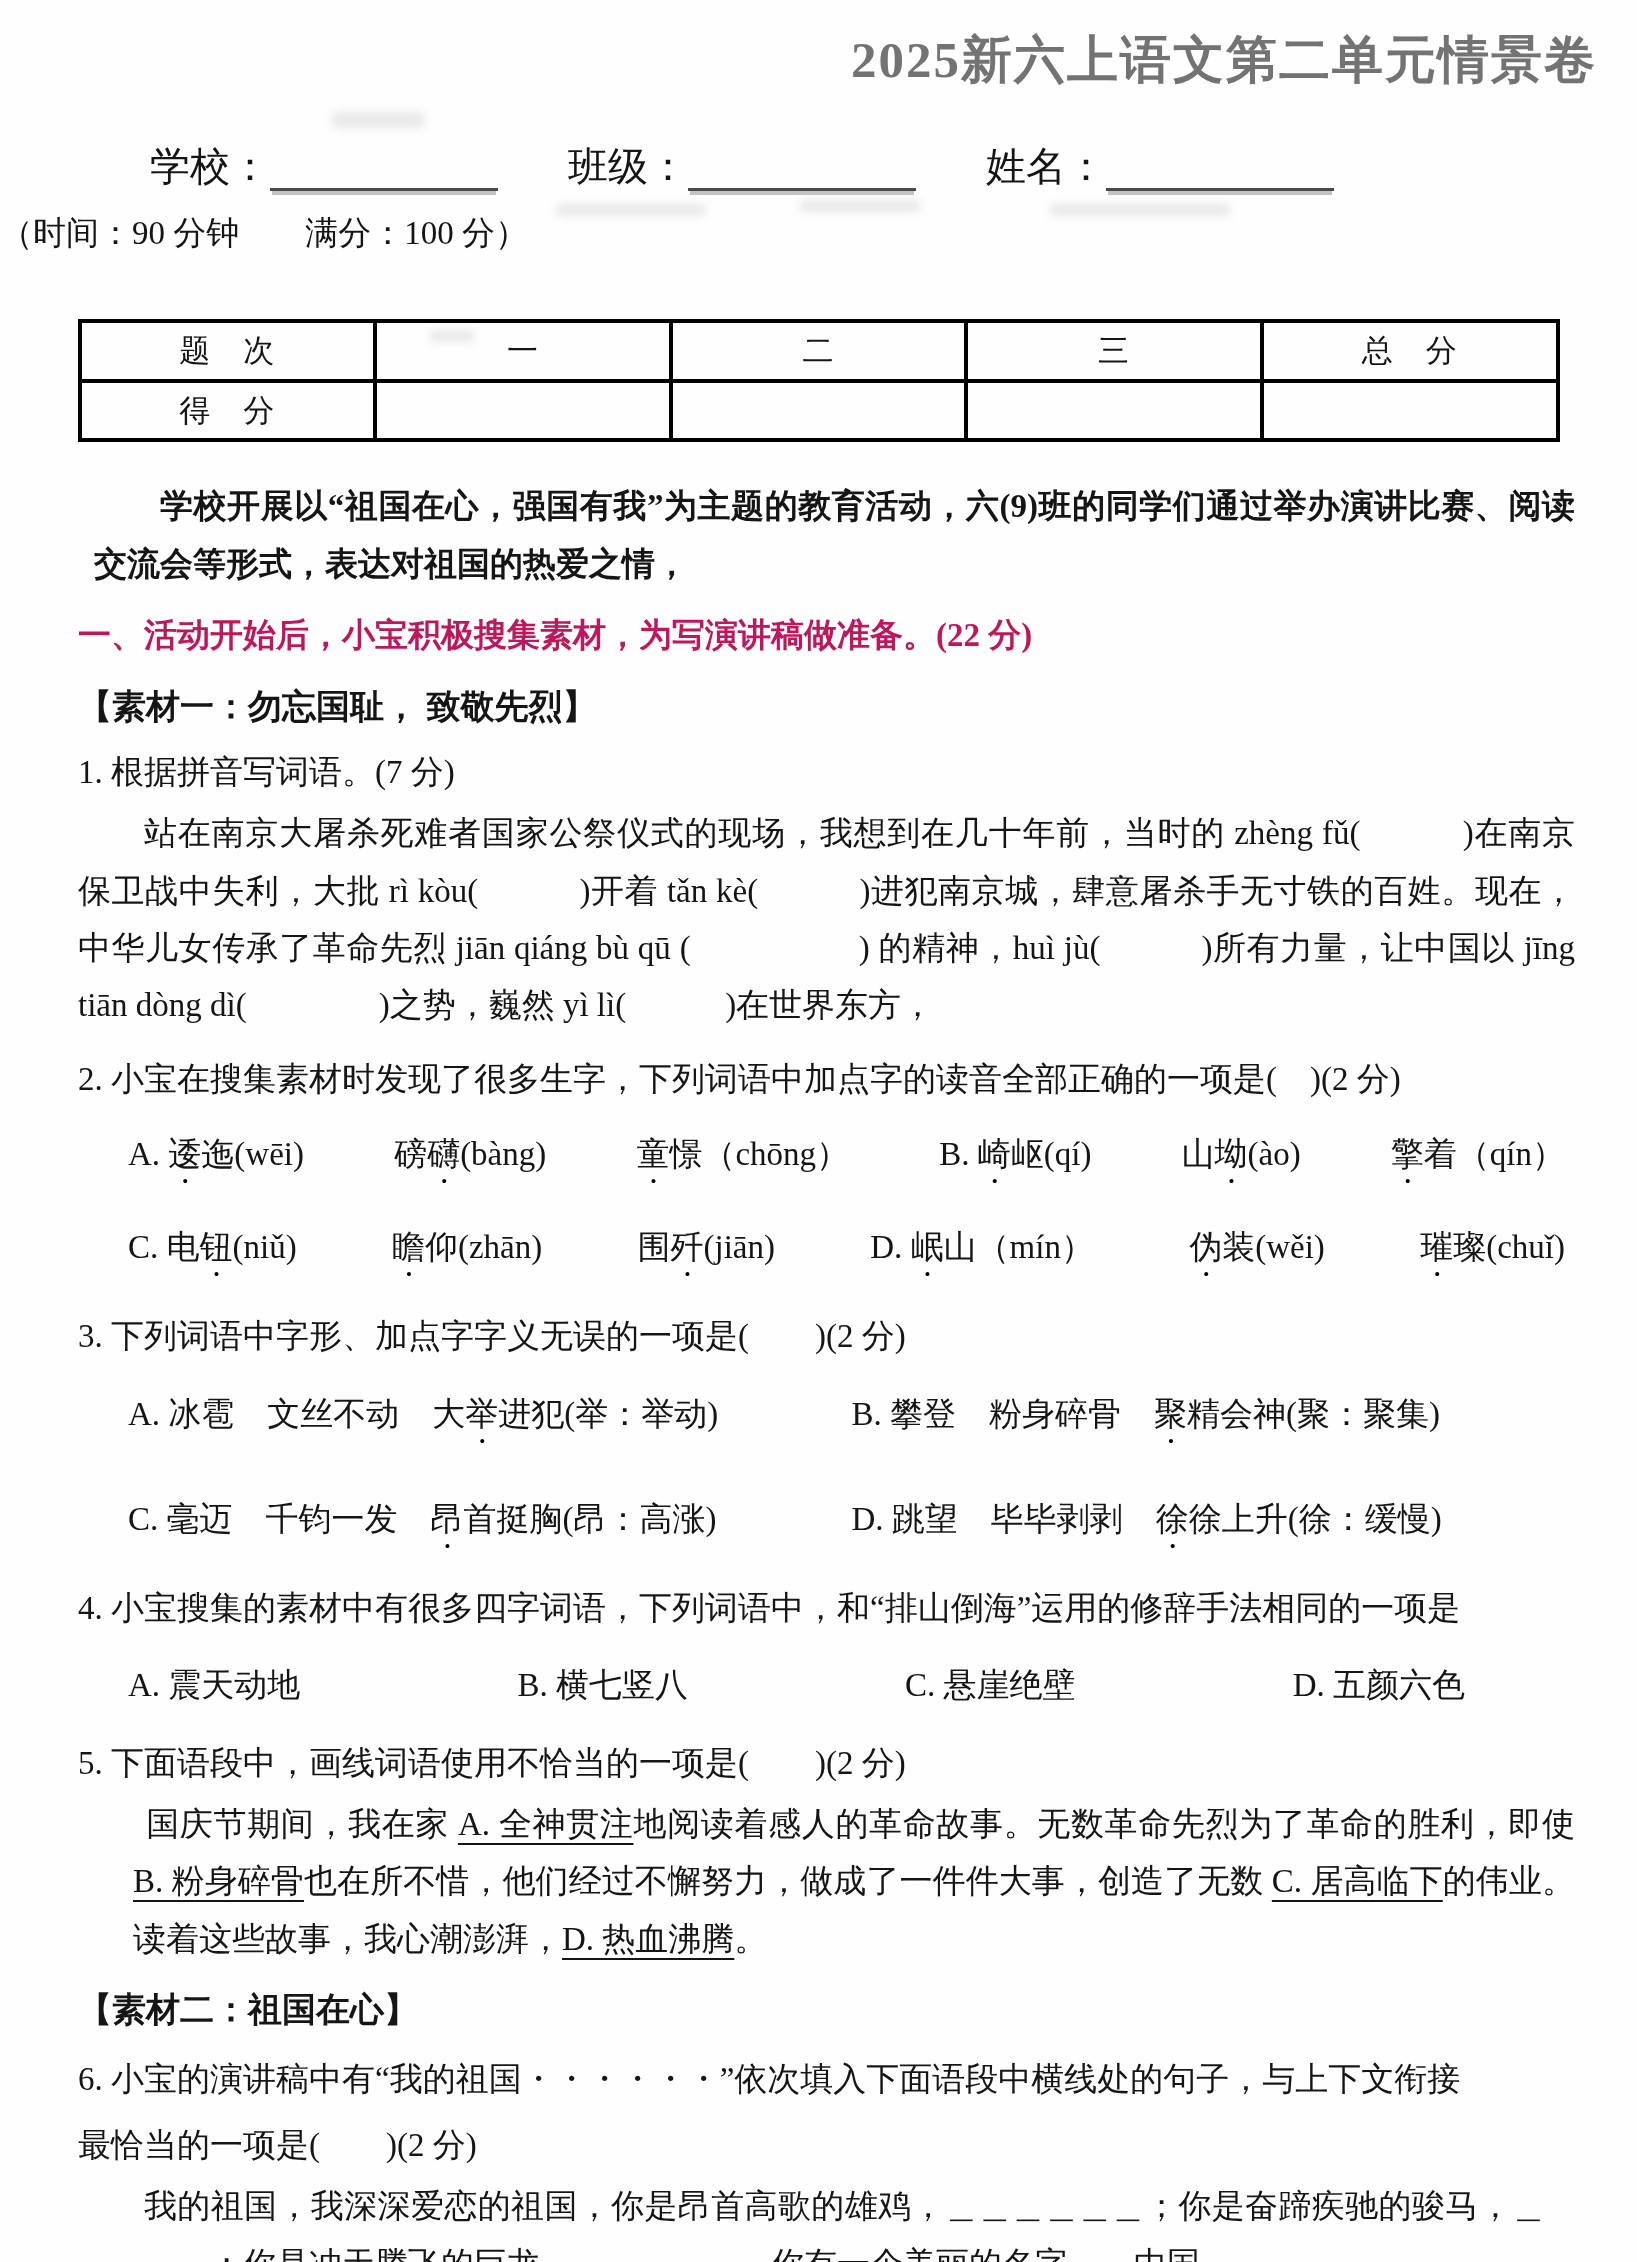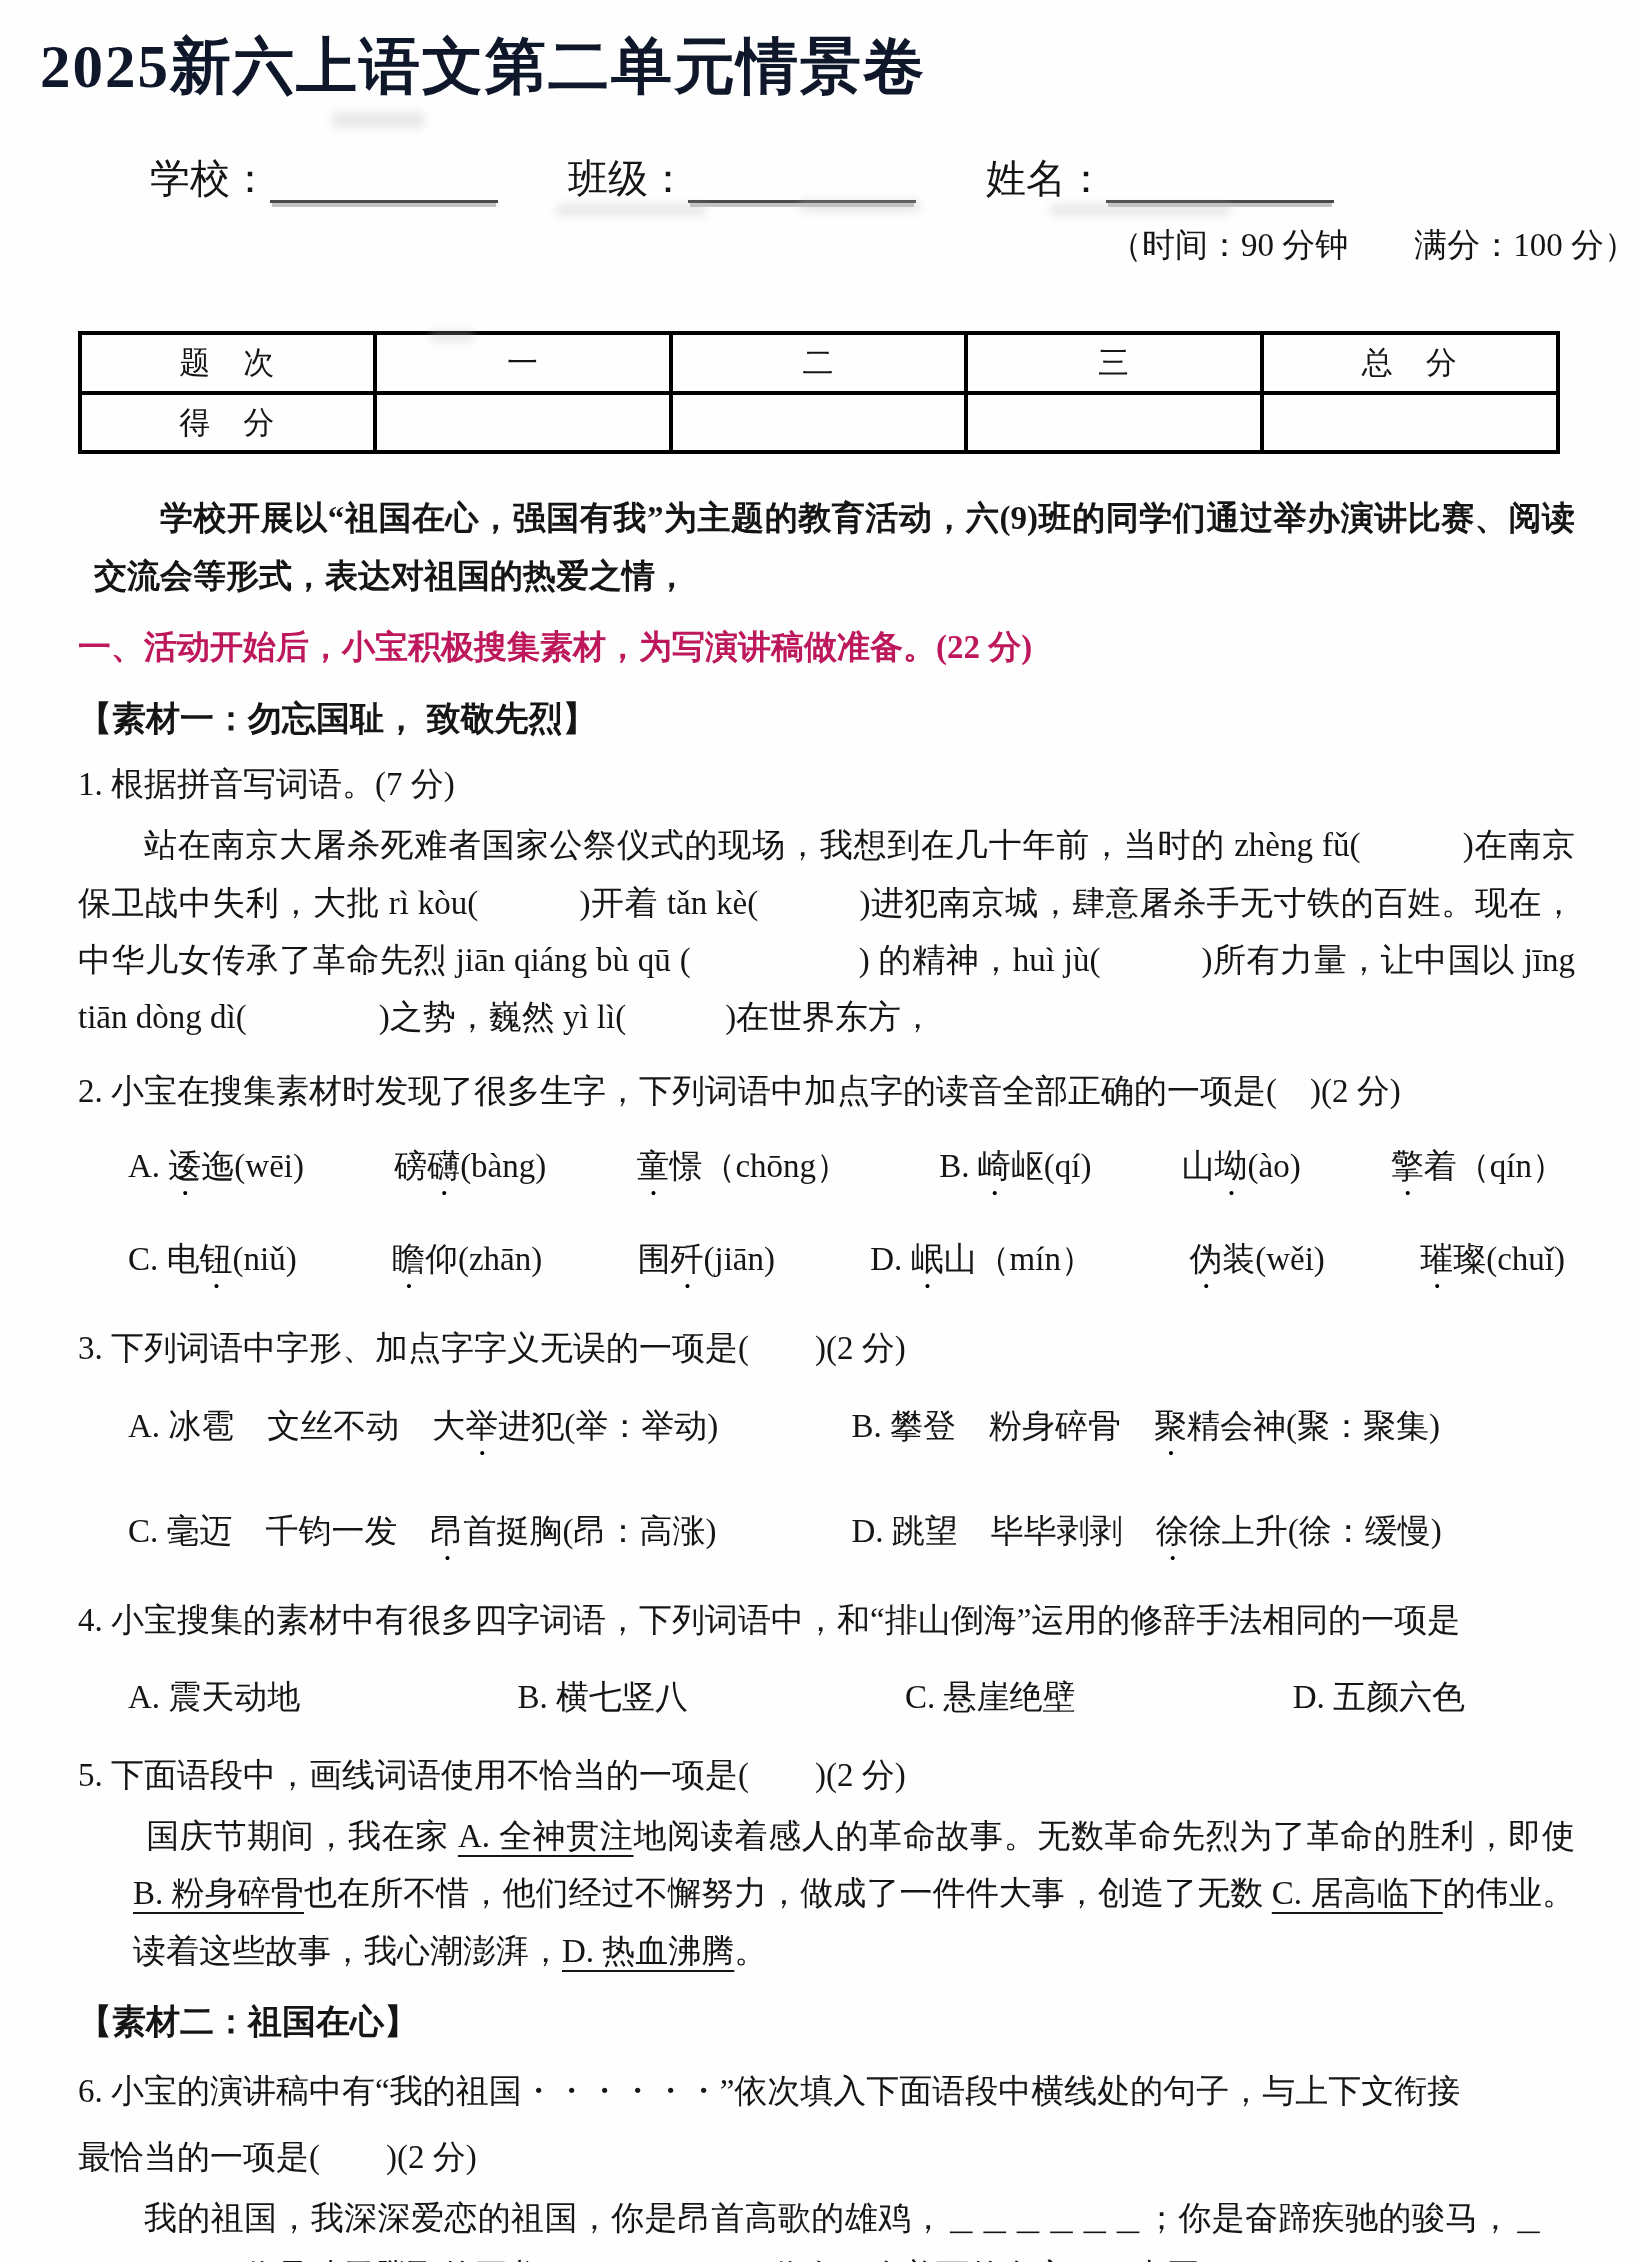--- a/index.html
+++ b/index.html
@@ -10,45 +10,45 @@
     background:#fefefe;
     overflow:hidden;
     font-family:"Liberation Serif","DejaVu Serif",serif;
     color:#151515;
     font-size:33px;
     line-height:1.74;
   }
   .content{padding:0 62px 0 78px;}
   h1.exam-title{
     margin:30px 40px 0 40px;
-    text-align:left;
-    font-size:61px;
+    text-align:right;
+    font-size:51px;
     line-height:1.2;
     font-weight:bold;
-    color:#0f172a;
+    color:#737373;
     letter-spacing:2px;
   }
   .fields{
     display:flex;
     align-items:flex-end;
     margin:52px 0 0 150px;
     font-size:40px;
     line-height:1.2;
   }
   .flabel{white-space:nowrap;}
   .fline{
     display:inline-block;
     width:228px;height:40px;
     border-bottom:3px solid #4a4a4a;
     box-shadow:0 6px 0 -2px #c3c3c3;
     margin-right:70px;
   }
   .fline:last-child{margin-right:0;}
   .meta{
-    text-align:right;
+    text-align:left;
     font-size:33px;
     margin-top:14px;
   }
   table.score-table{
     width:1482px;
     margin:56px auto 0 auto;
     border-collapse:collapse;
     table-layout:fixed;
     font-size:31px;
   }

